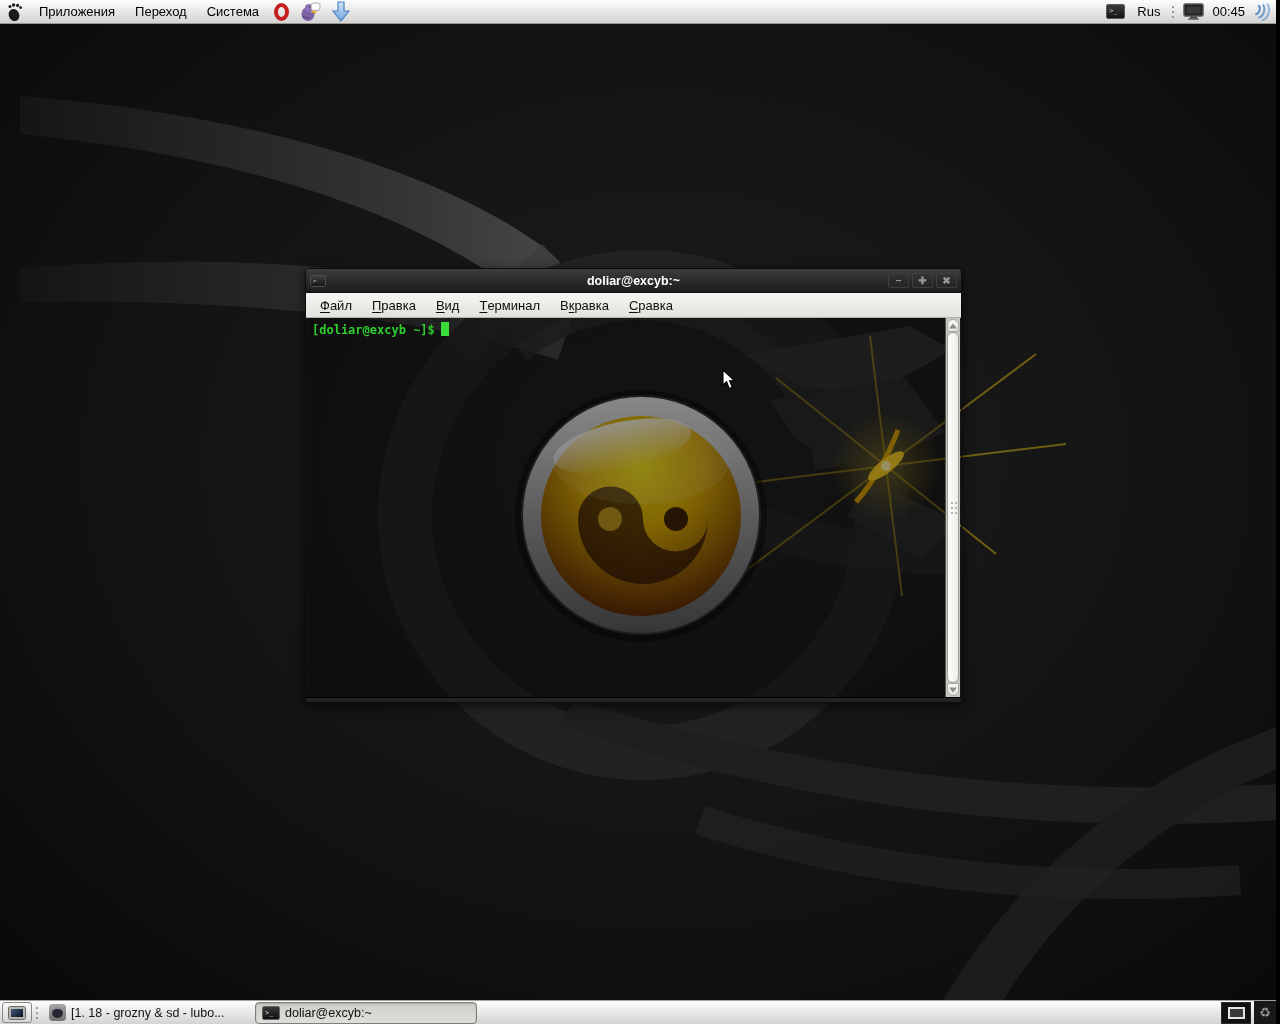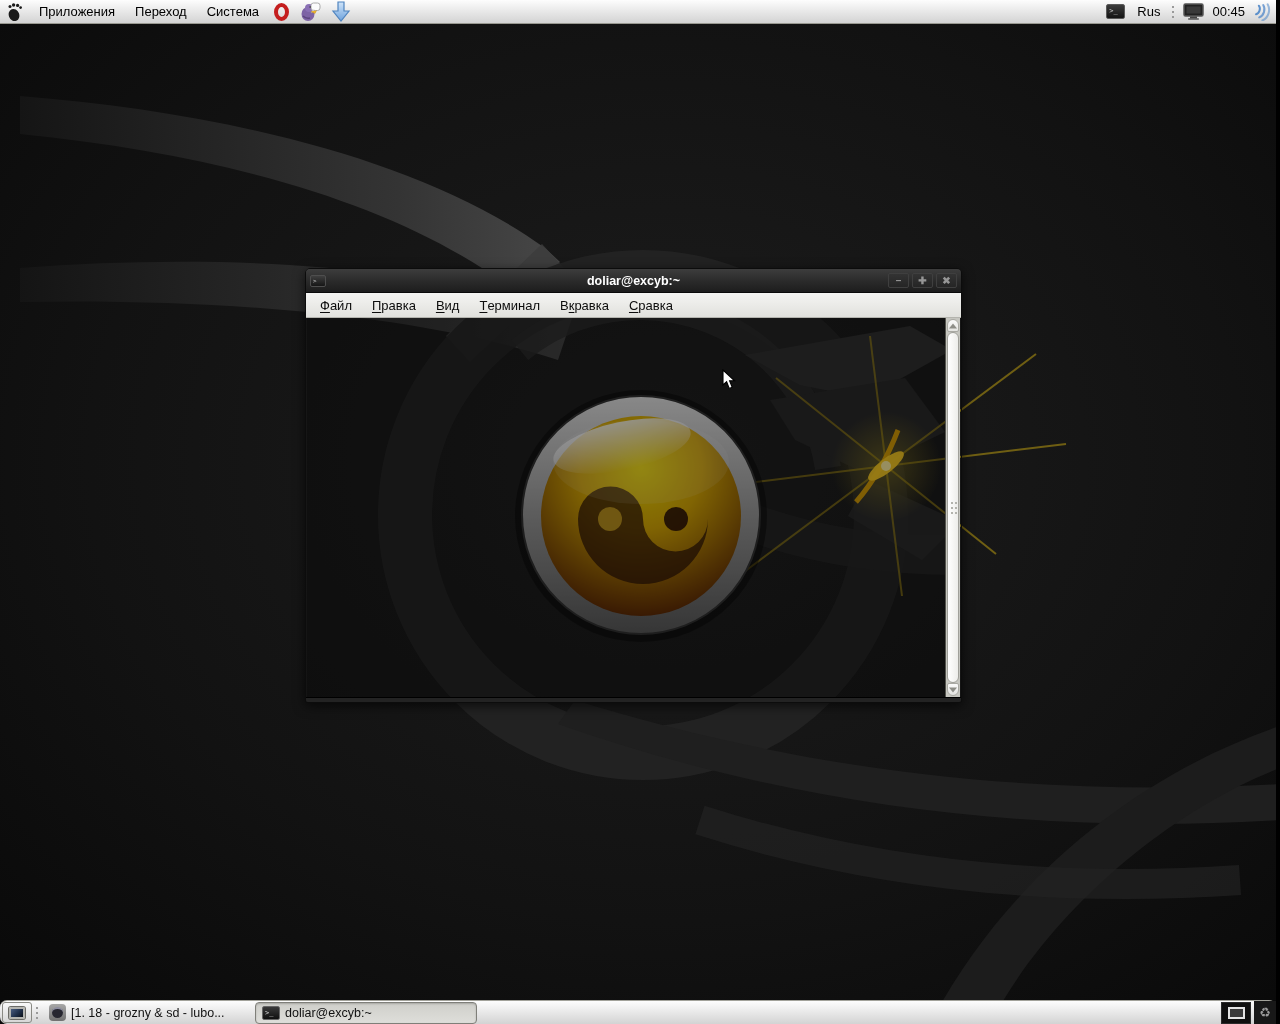--- a/index.html
+++ b/index.html
@@ -8,21 +8,21 @@
   .stage { position:relative; width:1276px; height:1024px; overflow:hidden; background:#b91c1c; }
 
   
   .wallpaper { position:absolute; inset:0; z-index:0; }
 
   
   .panel { position:absolute; left:0; right:0; height:24px; z-index:20;
            background:linear-gradient(#fdfdfd 0%, #eaeaea 45%, #d3d3d3 100%);
            display:flex; align-items:center; color:var(--panel-text,#000); font-size:13px; }
   .panel.top { top:0; border-bottom:1px solid #989890; }
-  .panel.bottom { bottom:0; border-top:1px solid #a2a29a;border-radius:7px; }
+  .panel.bottom { bottom:0; border-top:1px solid #a2a29a; }
 
   .menu-btn { height:100%; display:flex; align-items:center; padding:0 10px; cursor:default; }
   .launcher { height:100%; display:flex; align-items:center; padding:0 5px; }
   .sep-dots { width:3px; height:14px; margin:0 4px;
               background:radial-gradient(circle 1px at 1px 2px,#9a9a9a 1px,transparent 1.3px) 0 0/3px 5px repeat-y; }
 
   .tray { margin-left:auto; display:flex; align-items:center; height:100%; }
   .tray-item { display:flex; align-items:center; height:100%; padding:0 4px; }
   .kbd-layout { padding:0 8px; }
   .clock { padding:0 4px; }
@@ -298,20 +298,23 @@
           <span>равка</span>
         </div>
       <div class="menuitem">
           <span></span>
           <u>С</u>
           <span>равка</span>
         </div>
     </div>
 
     <div class="term">
+      <div class="prompt-line">
+        <span>[doliar@excyb ~]$</span><span class="block-cursor"></span>
+      </div>
       <div class="scrollbar">
         <div class="sb-btn up"></div>
         <div class="sb-thumb">
           <div class="sb-grip"></div>
         </div>
         <div class="sb-btn down"></div>
       </div>
     </div>
     <div class="frame-bottom"></div>
   </div>

